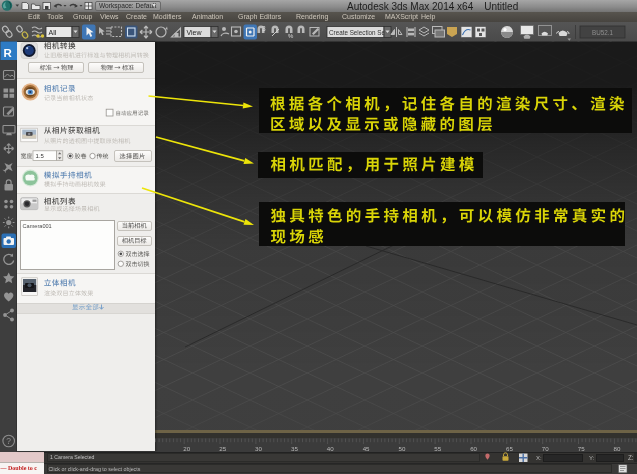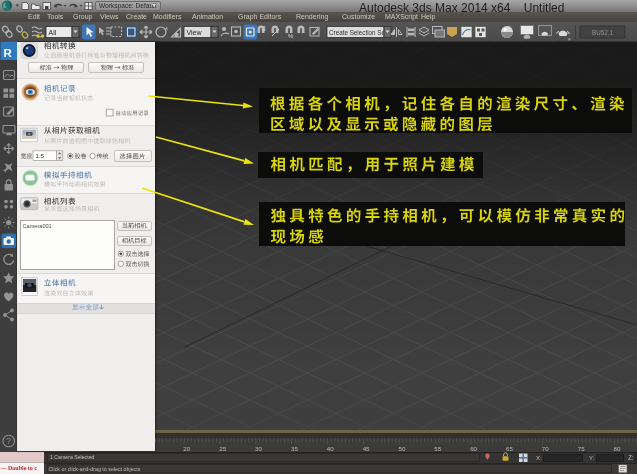--- a/index.html
+++ b/index.html
@@ -5,21 +5,21 @@
   font-family:"Liberation Sans", sans-serif; }
 #stage { position:relative; width:637px; height:474px; }
 .abs { position:absolute; }
 </style></head><body>
 <div id="stage">
 
 <div class="abs" style="left:0;top:0;width:637px;height:11.5px;background:linear-gradient(#a6a6a6,#8d8d8d 55%,#737373);"></div>
 <div class="abs" style="left:95px;top:1px;width:66px;height:9.5px;background:linear-gradient(#a8a8a8,#8f8f8f);border:1px solid #6a6a6a;border-radius:2px;"></div>
 <div class="abs" style="left:99px;top:2px;font-size:6.6px;color:#2a2a2a;">Workspace: Default</div>
 <div class="abs" style="left:152px;top:4px;width:0;height:0;border-left:2.5px solid transparent;border-right:2.5px solid transparent;border-top:3.5px solid #ddd;"></div>
-<div class="abs" style="left:359px;top:1.2px;font-size:12px;color:#1d1d1d;text-align:right;">Autodesk 3ds Max 2014 x64&nbsp;&nbsp;&nbsp;&nbsp;Untitled</div>
+<div class="abs" style="left:347px;top:1.2px;font-size:10px;color:#1d1d1d;text-align:right;">Autodesk 3ds Max 2014 x64&nbsp;&nbsp;&nbsp;&nbsp;Untitled</div>
 <svg class="abs" style="left:0;top:0" width="637" height="12" viewBox="0 0 637 12">
       <circle cx="7" cy="5.5" r="5.2" fill="#23716b"></circle>
       <path d="M7 1.2 a4.3 4.3 0 0 1 2.5 7.8 a5.5 5.5 0 0 0 -0.5 -6.5 a4.5 4.5 0 0 0 -2 -1.3 z" fill="#0e4a46"></path>
       <path d="M4 8.5 a4 4 0 0 1 2 -6.5 a5 5 0 0 0 0.5 5.8 z" fill="#5aa59e"></path>
       <path d="M15.5 4.5 l1.8 2.2 l1.8 -2.2 z" fill="#3c3c3c"></path>
       <path d="M22 2.5 h4.5 l2 2 v5 h-6.5 z" fill="#e8e8e8" stroke="#3c3c3c" stroke-width="0.7"></path>
       <path d="M31.5 4 h3 l1 1.5 h4.5 v4 h-8.5 z" fill="#e8e8e8" stroke="#3c3c3c" stroke-width="0.7"></path>
       <rect x="43" y="2.5" width="7.5" height="7" fill="#e8e8e8" stroke="#3c3c3c" stroke-width="0.7"></rect>
       <rect x="45" y="6" width="3.5" height="3.5" fill="#3c3c3c"></rect>
       <path d="M55 7 a3.5 3 0 0 1 6.5 -1" stroke="#3c3c3c" stroke-width="1.4" fill="none"></path>

